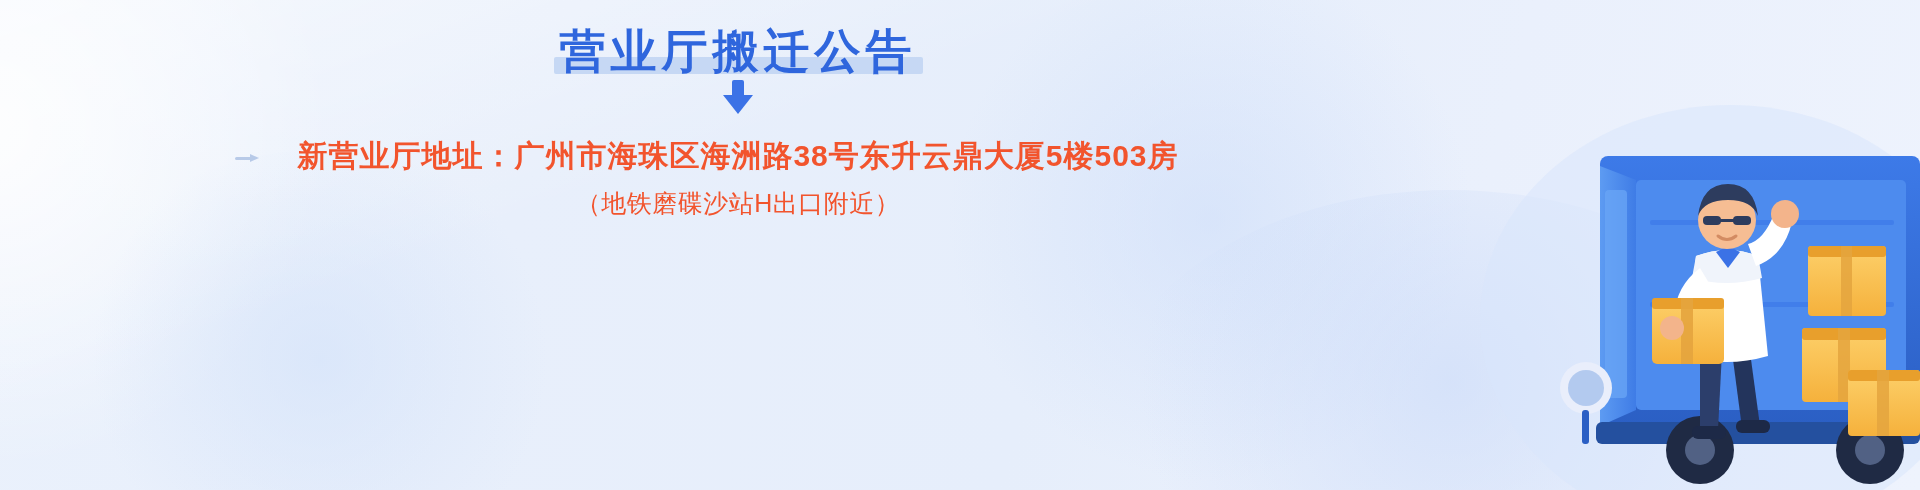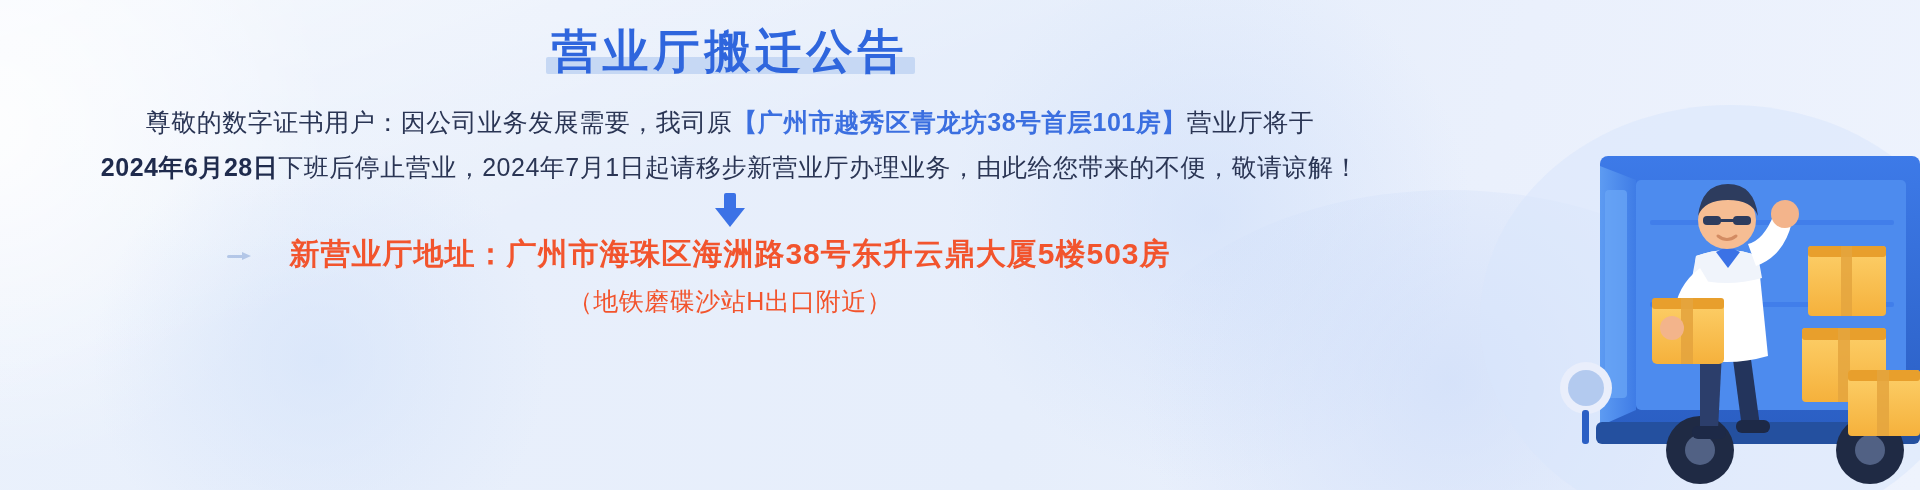--- a/index.html
+++ b/index.html
@@ -46,21 +46,21 @@
   .sweep {
     position: absolute;
     left: 0; top: 0;
     width: 1180px; height: 490px;
     background: linear-gradient(160deg, rgba(255,255,255,.55) 0%, rgba(255,255,255,0) 45%);
   }
 
   
   .content {
     position: absolute;
-    left: 0; top: 0;
+    left: 8px; top: 0;
     width: 1460px;
     height: 480px;
     z-index: 5;
     text-align: center;
   }
 
   .title-wrap {
     position: relative;
     display: inline-block;
     margin-top: 26px;
@@ -126,21 +126,21 @@
     left: 0; top: 15px;
     width: 0; height: 0;
     border-left: 15px solid transparent;
     border-right: 15px solid transparent;
     border-top: 19px solid #3b72e6;
   }
 
   .addr-row {
     position: relative;
     display: inline-block;
-    margin-top: 1px;
+    margin-top: 16px;
   }
   .addr-main {
     color: #f2542d;
     font-size: 30px;
     font-weight: bold;
     letter-spacing: 1px;
     white-space: nowrap;
   }
   .addr-sub {
     margin-top: 10px;
@@ -195,28 +195,20 @@
   <div class="blob blob-d"></div>
   <div class="sweep"></div>
 
   <div class="content">
 
     <div class="title-wrap">
       <div class="title-hl"></div>
       <div class="title">营业厅搬迁公告</div>
     </div>
 
-    <div class="para">
-      <div>
-        <span>尊敬的数字证书用户：因公司业务发展需要，我司原</span><span class="hl-blue">【广州市越秀区青龙坊38号首层101房】</span><span>营业厅将于</span>
-      </div>
-      <div>
-        <span class="bold-dark">2024年6月28日</span><span>下班后停止营业，2024年7月1日起请移步新营业厅办理业务，由此给您带来的不便，敬请谅解！</span>
-      </div>
-    </div>
 
     <div class="arrow-row">
       <span class="arrow-down">
         <span class="stem"></span>
         <span class="head"></span>
       </span>
     </div>
 
     <div class="addr-row">
       <span class="mini-arrow">

